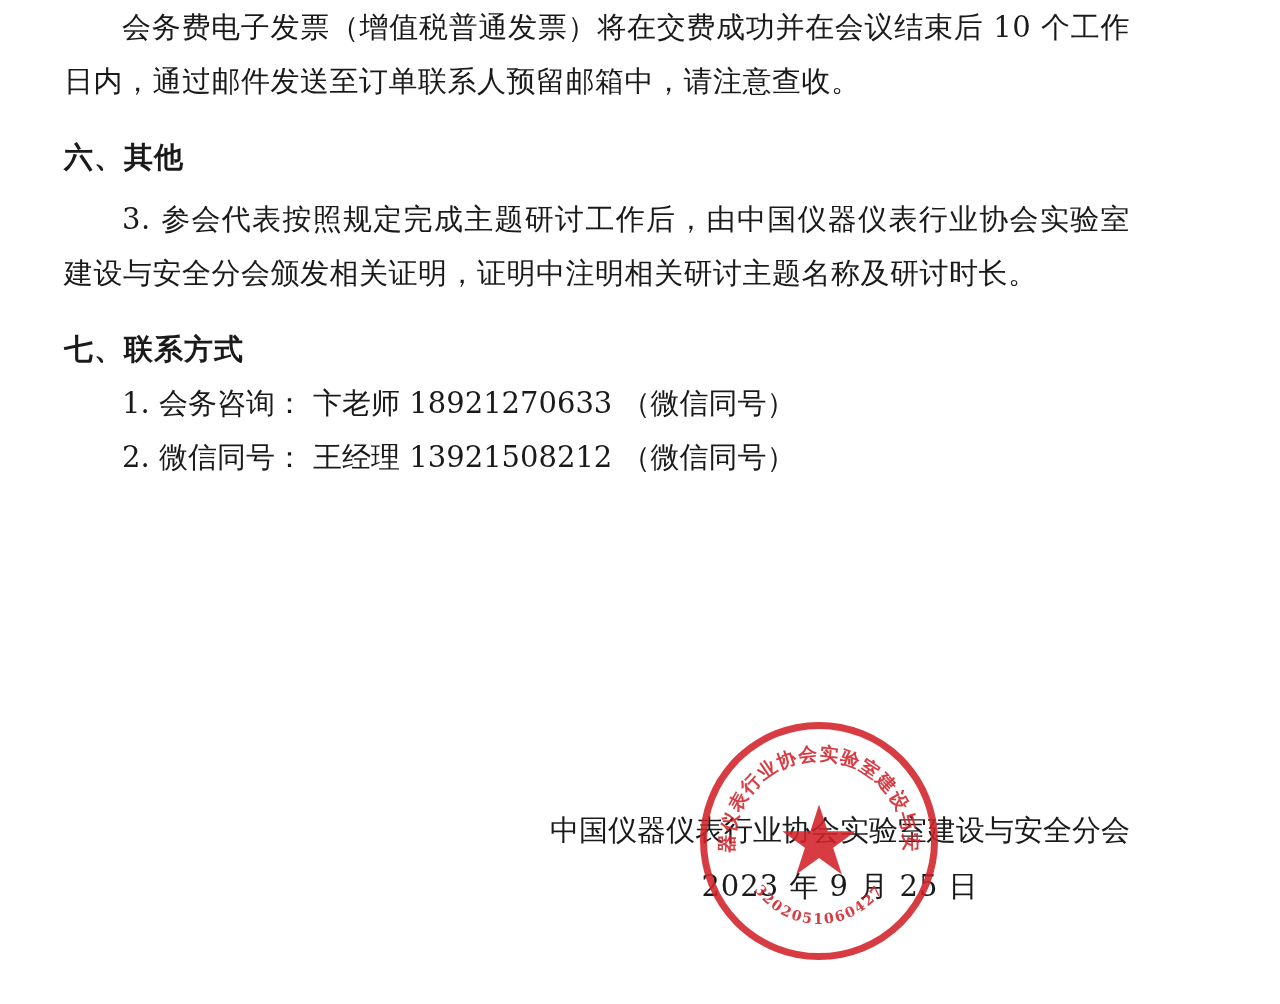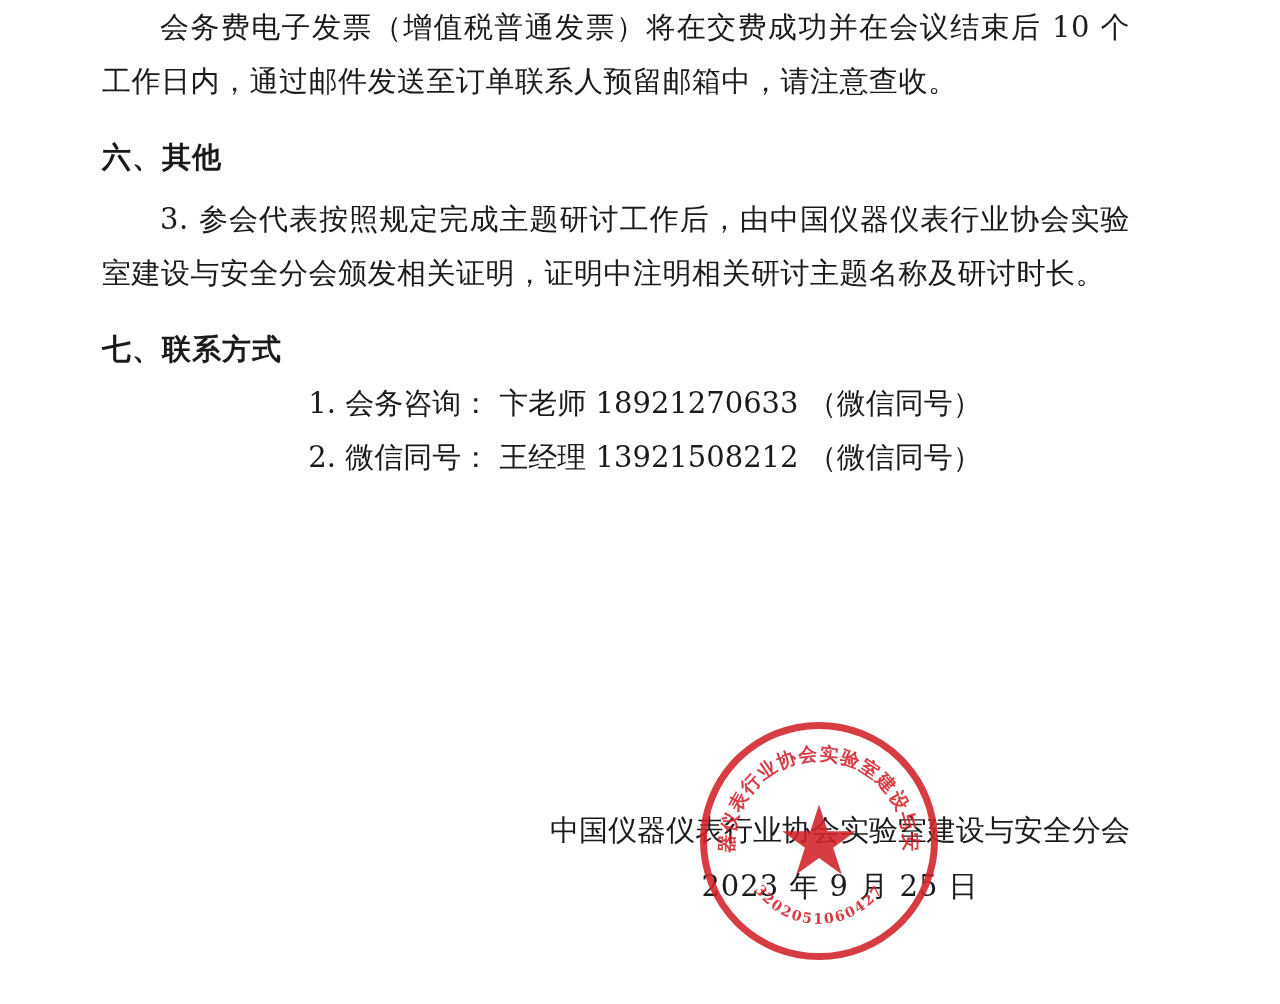--- a/index.html
+++ b/index.html
@@ -13,21 +13,21 @@
     position: relative;
     font-family: "DejaVu Serif", "Liberation Serif", serif;
     color: #1a1a1a;
     overflow: hidden;
   }
   .page {
     position: relative;
     width: 1280px;
     height: 1004px;
     box-sizing: border-box;
-    padding: 0 150px 0 102px;
+    padding: 0 150px 0 64px;
   }
   .para {
     font-size: 29px;
     line-height: 54px;
     letter-spacing: 0.5px;
     text-align: justify;
     text-justify: inter-ideograph;
     margin: 0;
   }
   .indent {
@@ -42,21 +42,20 @@
     letter-spacing: 1px;
   }
   .gap-top-lg { margin-top: 22px; }
   .gap-top-sm { margin-top: 8px; }
 
   .contact-line {
     font-size: 29px;
     line-height: 54px;
     margin: 0;
     text-indent: 58px;
-    text-align: center;
   }
 
   .signature-block {
     position: absolute;
     right: 150px;
     bottom: 90px;
     text-align: center;
     font-size: 29px;
     line-height: 56px;
     z-index: 1;

